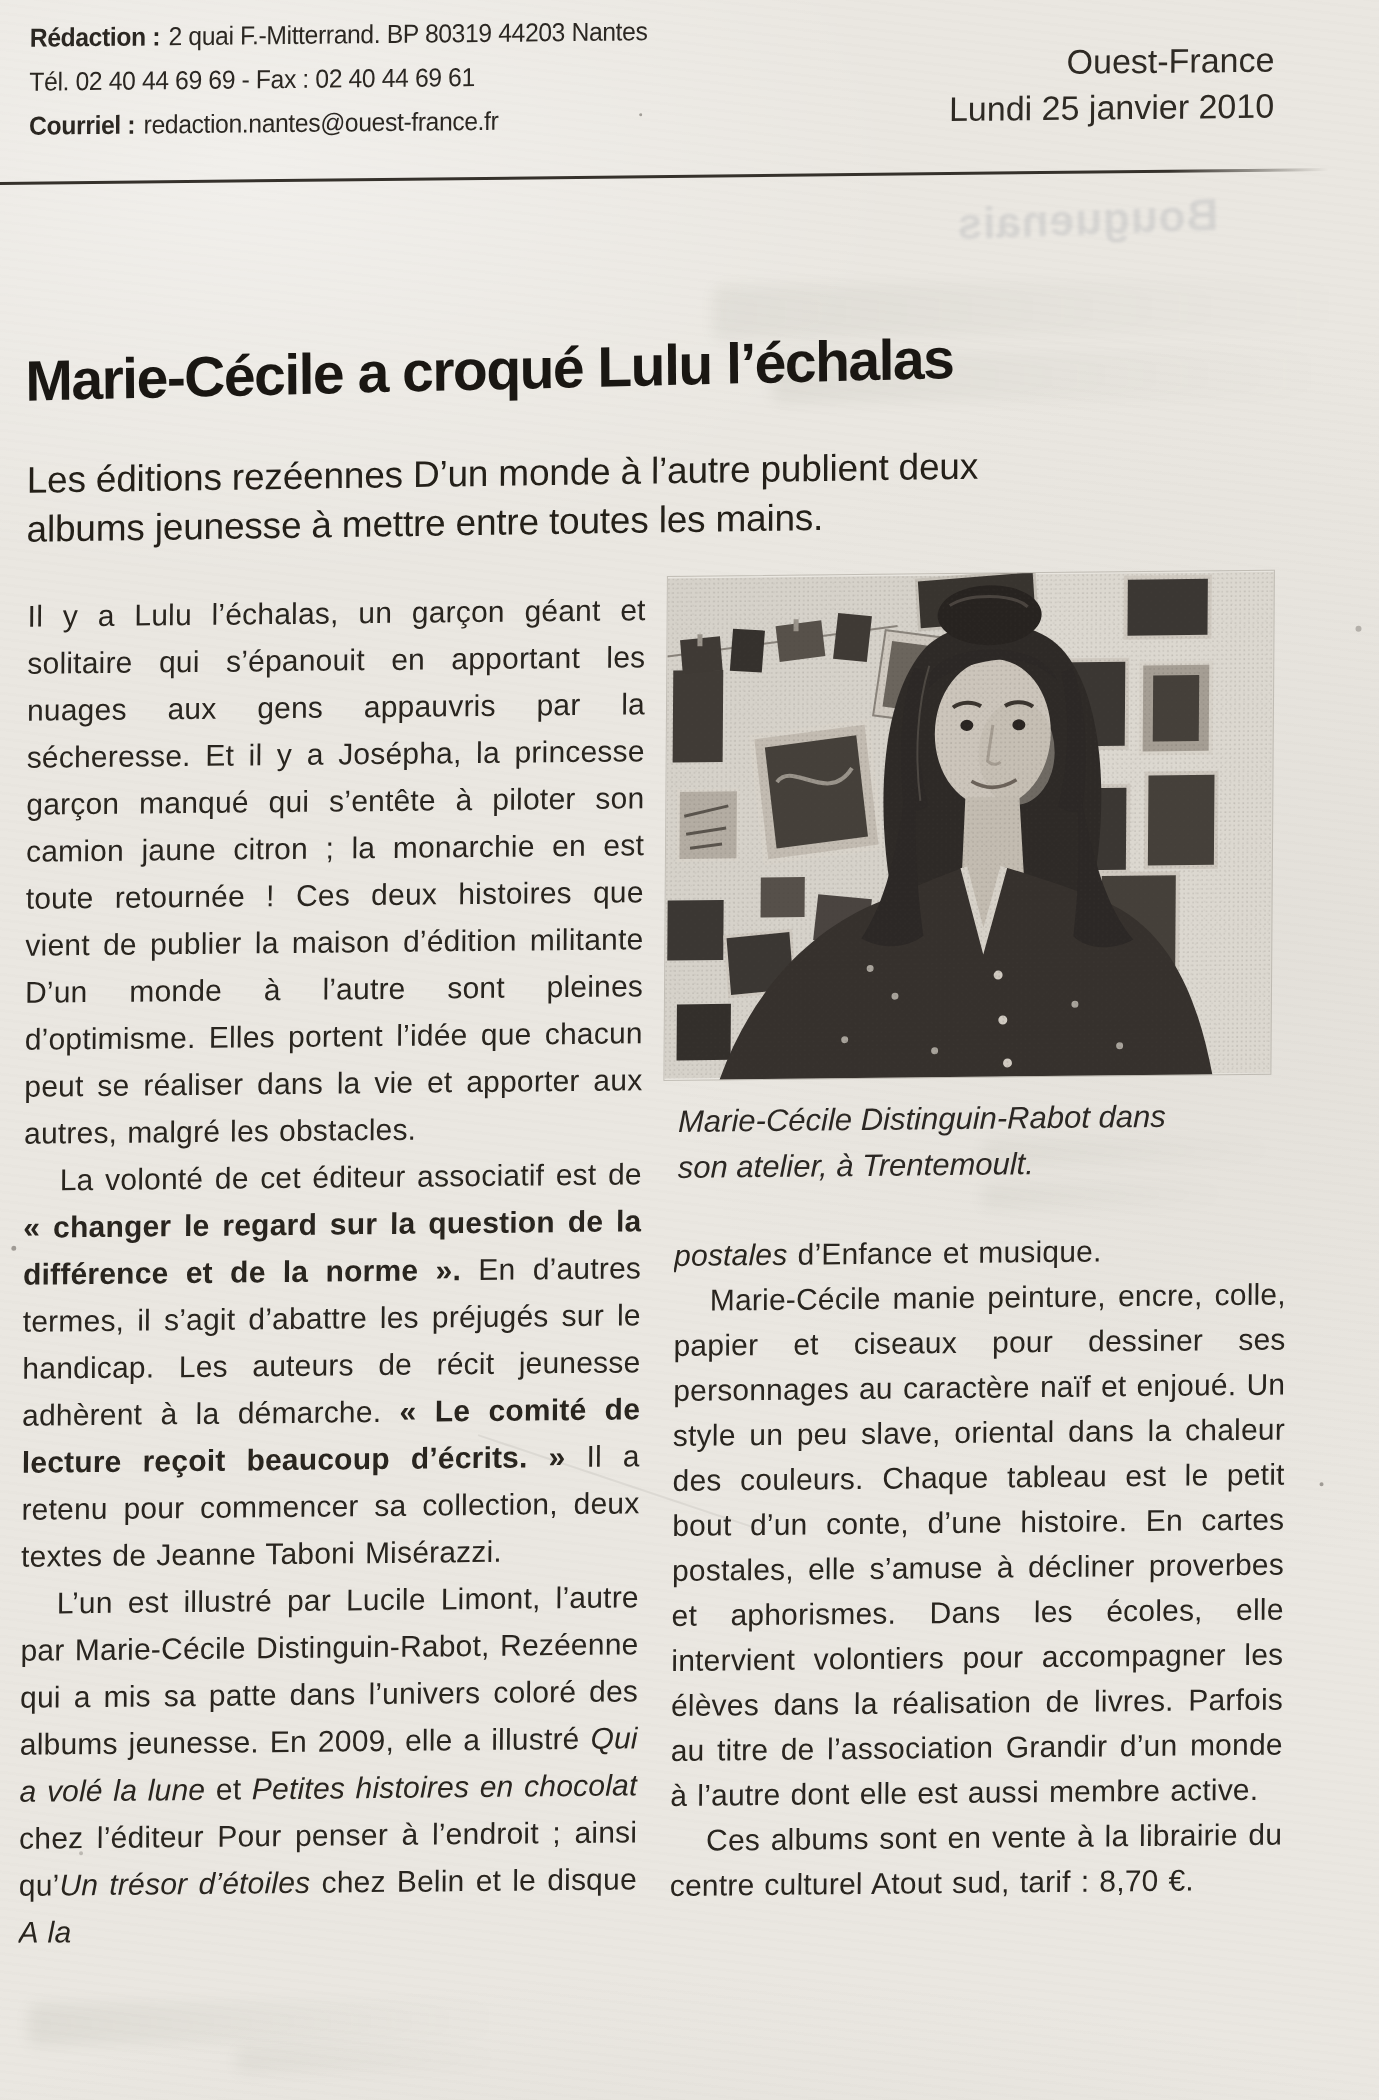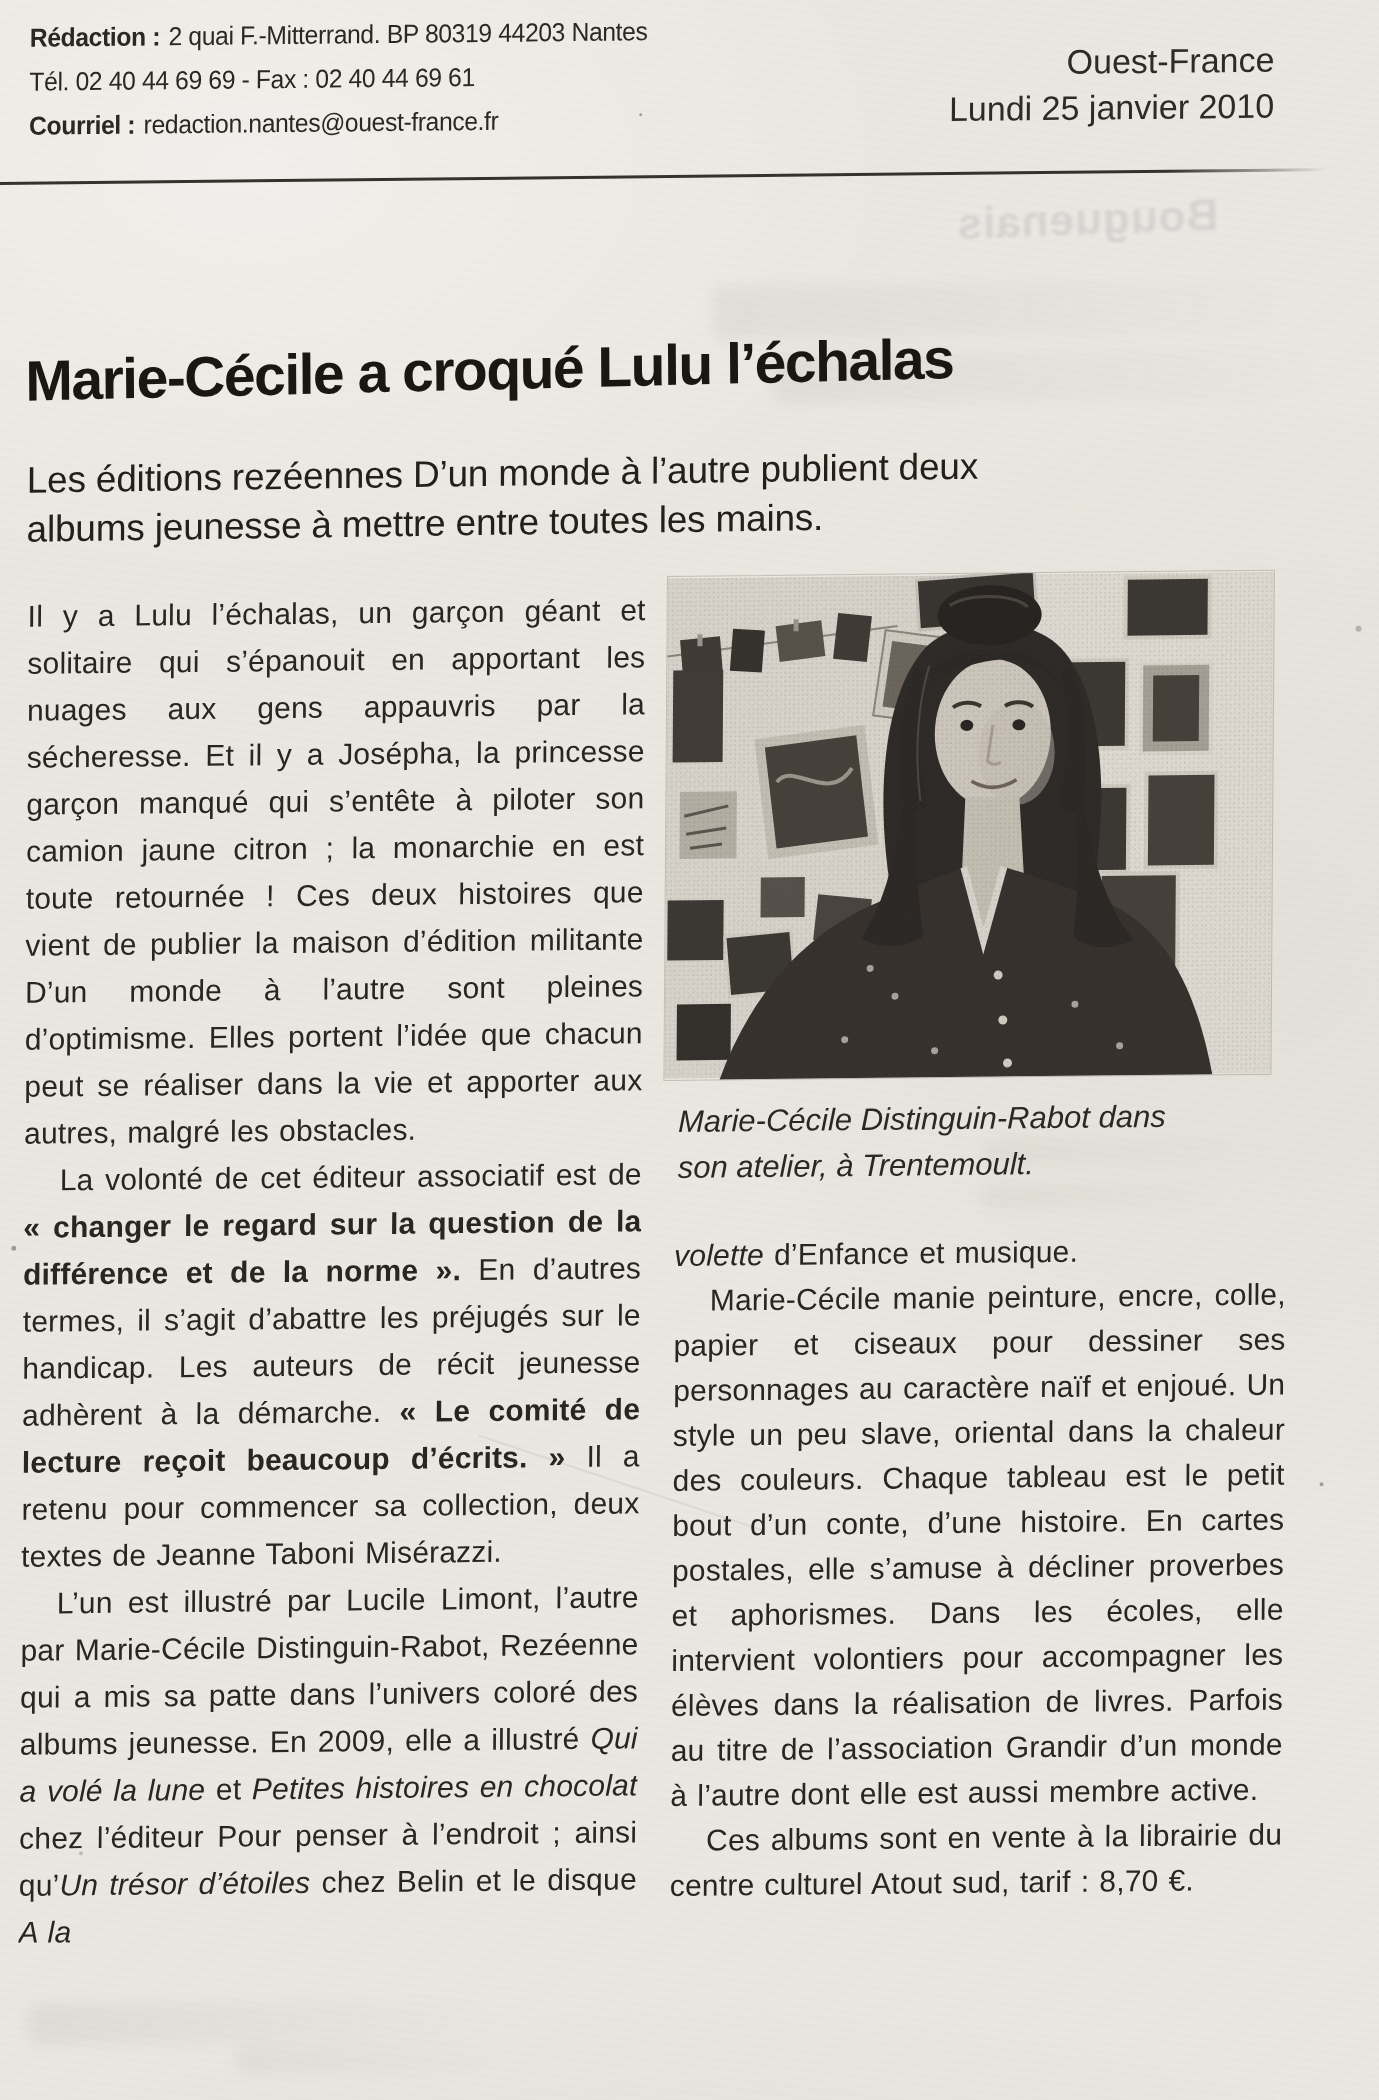--- a/index.html
+++ b/index.html
@@ -200,21 +200,21 @@
         <g>
           <rect x="0" y="0" width="606" height="500" fill="url(#ht)" opacity="0.16"></rect>
           <rect x="0" y="0" width="606" height="500" fill="url(#ht2)" opacity="0.08"></rect>
         </g>
       </svg>
     </figure>
 
     <p class="caption"><span class="i">Marie-Cécile Distinguin-Rabot dans son atelier, à Trentemoult.</span></p>
 
     <section class="col col-right">
-      <p class="para"><span class="i">volette</span><span> d’Enfance et musique.</span></p>
+      <p class="para"><span class="i">postales</span><span> d’Enfance et musique.</span></p>
       <p class="para indent"><span>Marie-Cécile manie peinture, encre, colle, papier et ciseaux pour dessiner ses personnages au caractère naïf et enjoué. Un style un peu slave, oriental dans la chaleur des couleurs. Chaque tableau est le petit bout d’un conte, d’une histoire. En cartes postales, elle s’amuse à décliner proverbes et aphorismes. Dans les écoles, elle intervient volontiers pour accompagner les élèves dans la réalisation de livres. Parfois au titre de l’association Grandir d’un monde à l’autre dont elle est aussi membre active.</span></p>
       <p class="para indent"><span>Ces albums sont en vente à la librairie du centre culturel Atout sud, tarif : 8,70 €.</span></p>
     </section>
 
     <div class="speck s1"></div>
     <div class="speck s2"></div>
     <div class="speck s3"></div>
     <div class="speck s4"></div>
     <div class="speck s5"></div>
     <div class="crease"></div>

